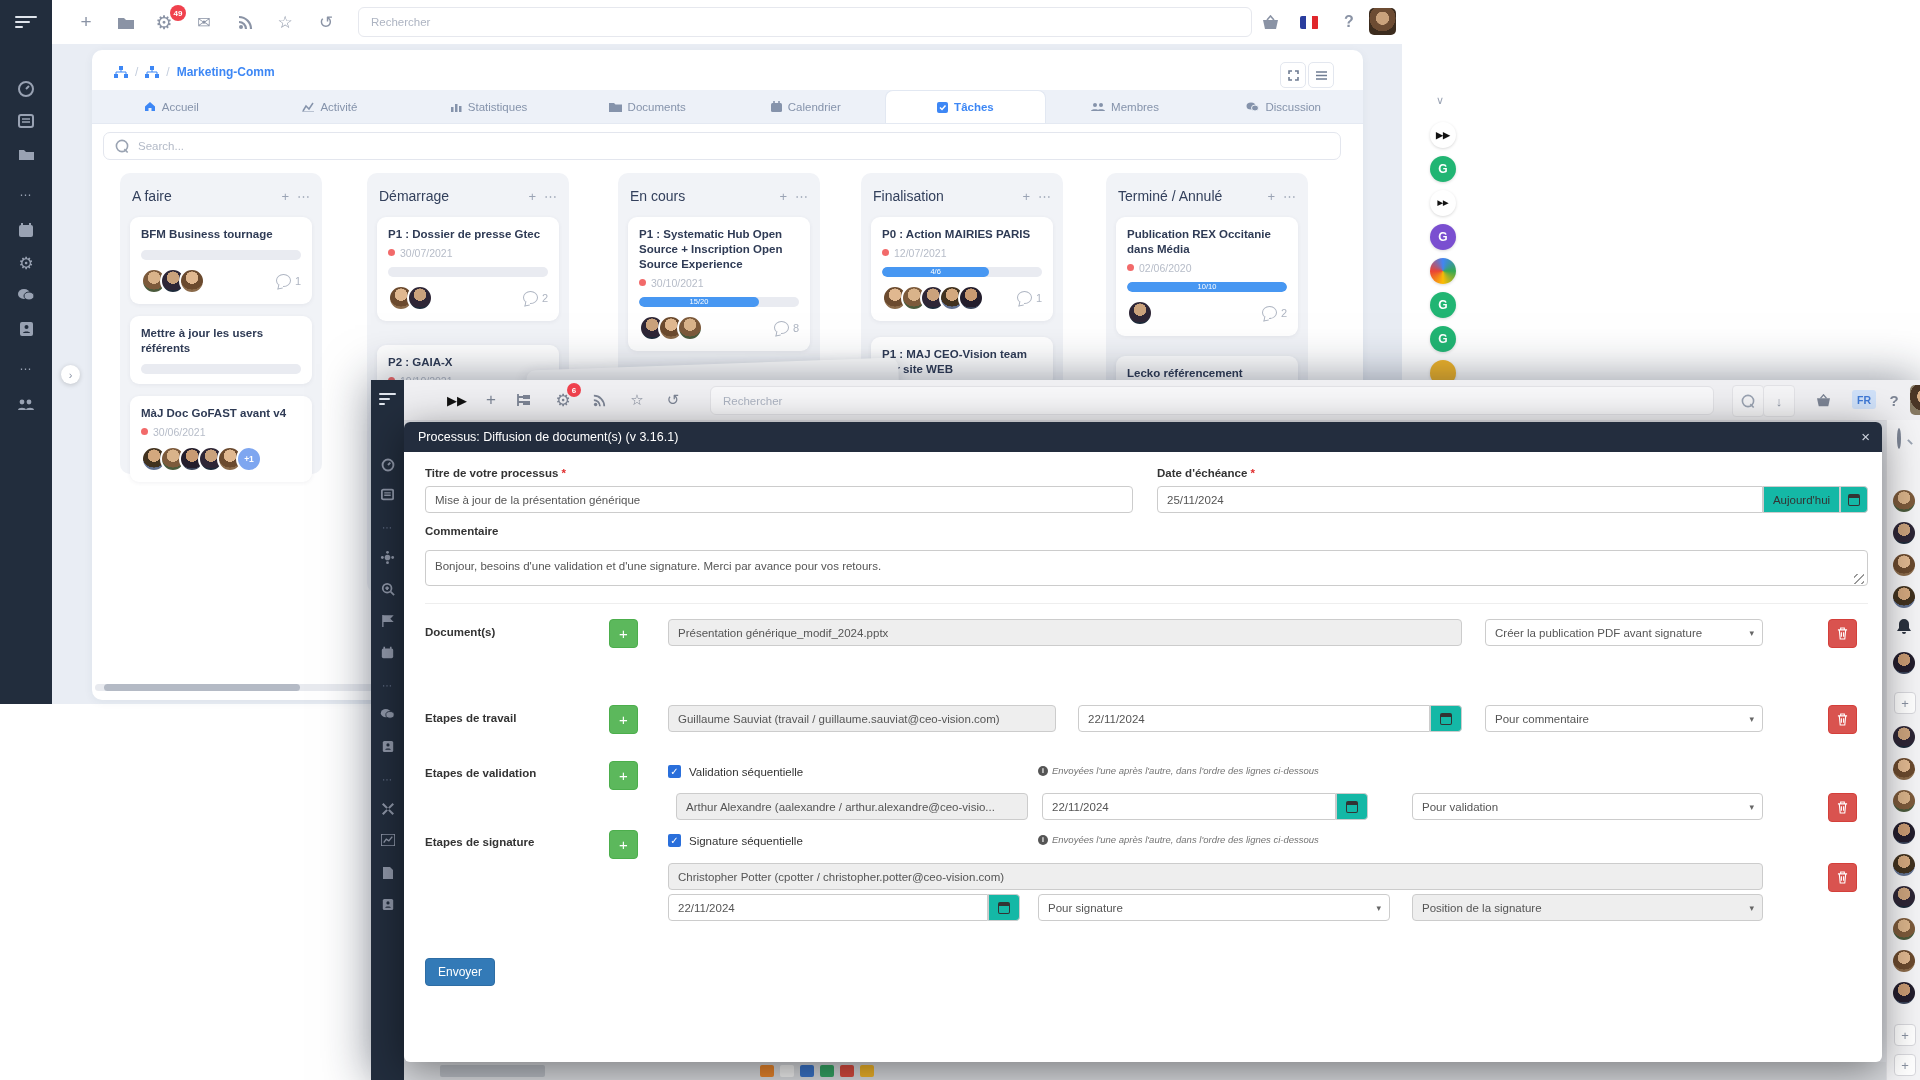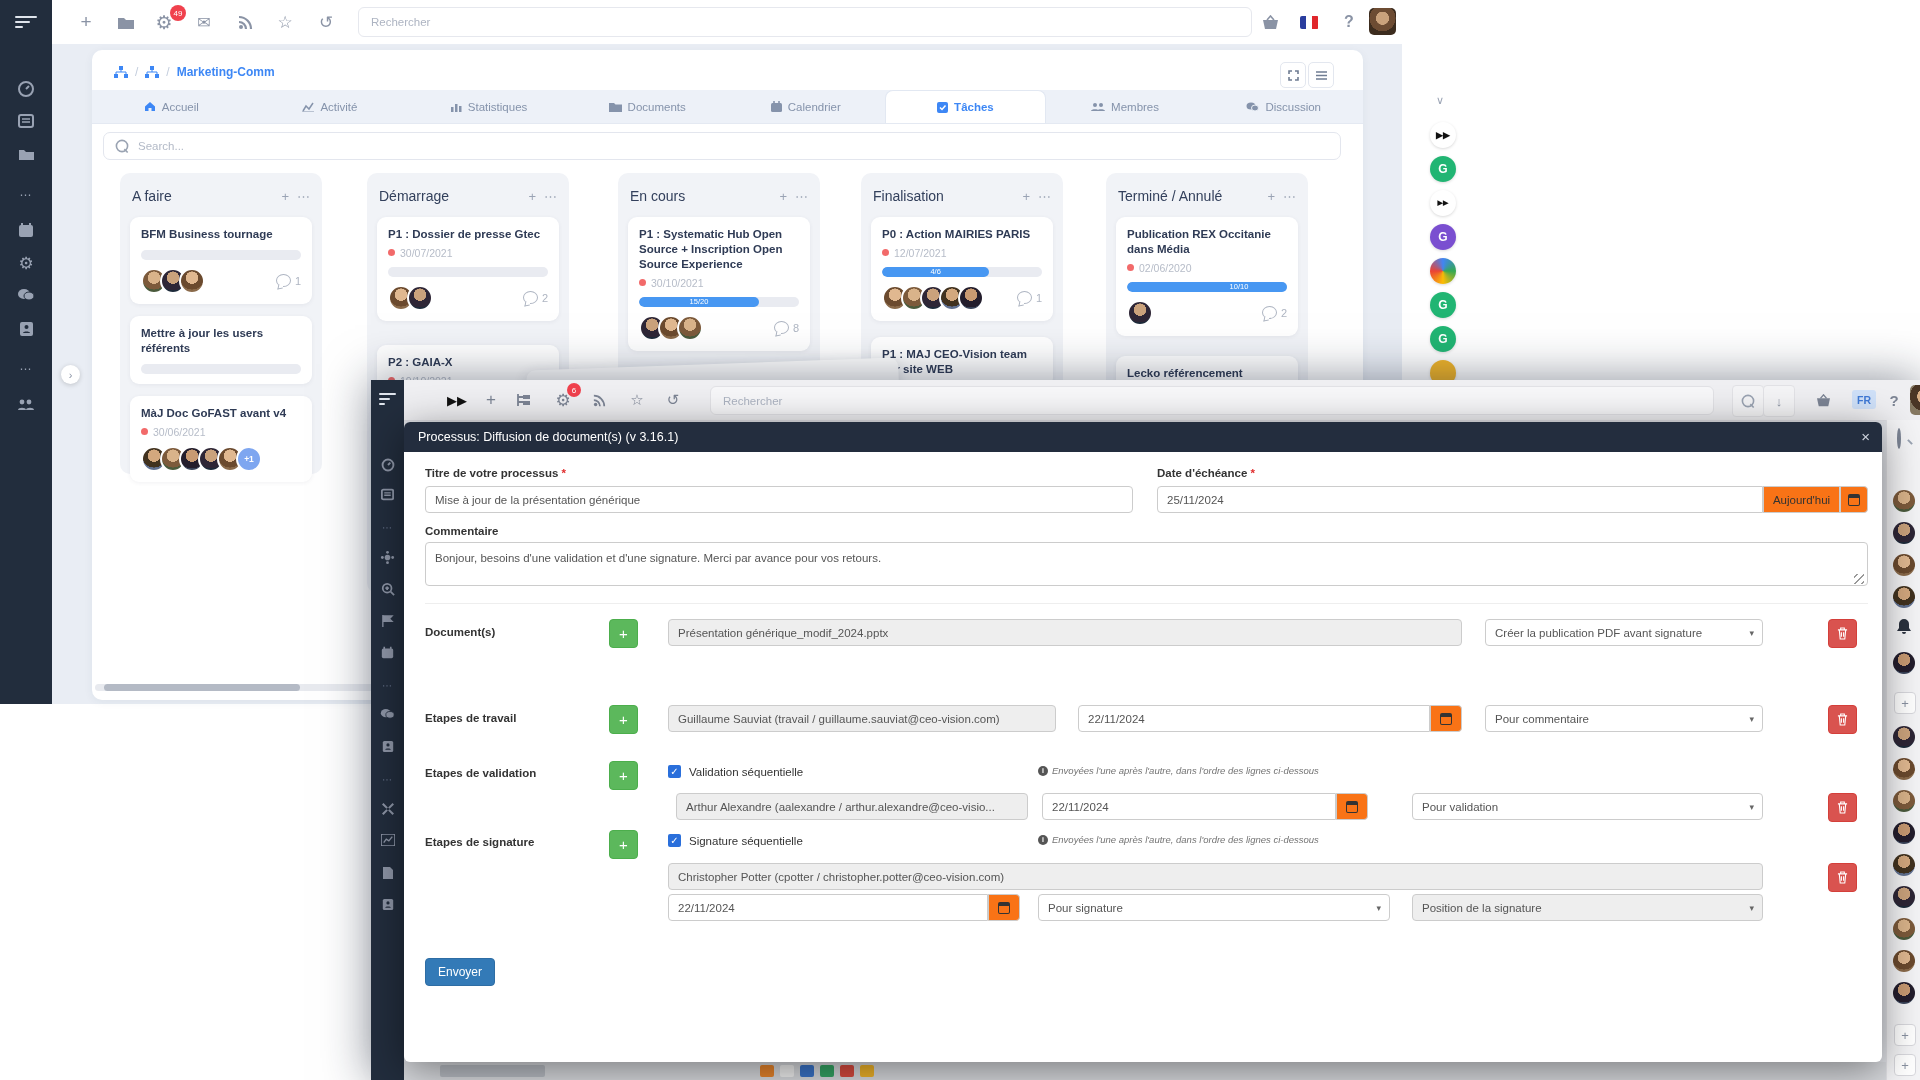--- a/index.html
+++ b/index.html
@@ -8,21 +8,21 @@
   .abs{position:absolute}
   svg{display:block}
 
   
   #bgwin{position:absolute;left:0;top:0;width:1920px;height:704px;background:#fff}
   .bg-side{position:absolute;left:0;top:0;width:52px;height:704px;background:#222d3d}
   .burger span{display:block;height:2px;background:#dfe4ec;border-radius:2px;margin:3px 0}
   .side-icons .sic{position:absolute;left:0;width:52px;text-align:center;color:#99a2b3}
   .bg-top{position:absolute;left:52px;top:0;width:1350px;height:44px;background:#fff;border-bottom:1px solid #eef0f4}
   .tico{position:absolute;top:0;height:44px;display:flex;align-items:center;justify-content:center;color:#8a93a5;font-size:17px}
-  .badge{position:absolute;background:#f0414d;color:#fff;border-radius:50%;font-size:8px;font-weight:normal;
+  .badge{position:absolute;background:#f0414d;color:#fff;border-radius:50%;font-size:8px;font-weight:bold;
          display:flex;align-items:center;justify-content:center}
   .searchbox{position:absolute;border:1px solid #e6e8ee;border-radius:6px;background:#fff;color:#adb4c2;
              font-size:11.5px;display:flex;align-items:center;padding-left:12px}
   .flag{width:19px;height:13px;border-radius:2px;overflow:hidden;display:flex}
   .flag i{flex:1}
   .avatar-sq{border-radius:5px;background:radial-gradient(circle at 50% 38%,#caa27c 0 30%,#6d4c33 31% 60%,#3c2c1e 61%);}
   .ic-search{width:12px;height:12px;border:2px solid #9aa3b2;border-radius:50%;position:relative}
   .ic-search::after{content:"";position:absolute;width:2px;height:6px;background:#9aa3b2;left:10px;top:9px;transform:rotate(-45deg)}
   
   .bg-content{position:absolute;left:52px;top:44px;width:1350px;height:660px;background:#e9edf4}
@@ -97,21 +97,21 @@
   .modal-close{position:absolute;right:12px;top:0;height:30px;color:#cfd4de;font-size:15px;line-height:30px}
   .flabel{position:absolute;color:#333;font-size:11.5px;font-weight:bold}
   .req{color:#e02b2b}
   .finput{position:absolute;height:27px;border:1px solid #ccc;border-radius:4px;background:#fff;color:#555;
           font-size:11.5px;line-height:27px;padding:0 9px;box-sizing:border-box;white-space:nowrap;overflow:hidden}
   .finput.dis{background:#eee}
   .fselect{position:absolute;height:27px;border:1px solid #ccc;border-radius:4px;background:#fff;color:#555;
            font-size:11.5px;line-height:27px;padding:0 22px 0 9px;box-sizing:border-box;white-space:nowrap;overflow:hidden}
   .fselect .caret{position:absolute;right:8px;top:0;color:#666;font-size:9px;line-height:27px}
   .fselect.dis{background:#eee}
-  .addon{position:absolute;height:27px;border:1px solid #ccc;background:#f97316;box-sizing:border-box;
+  .addon{position:absolute;height:27px;border:1px solid #ccc;background:#14b8a6;box-sizing:border-box;
          display:flex;align-items:center;justify-content:center;color:#333;font-size:11.5px}
   .plusbtn{position:absolute;width:27px;height:27px;background:#5cb85c;border:1px solid #4cae4c;border-radius:4px;color:#fff;
            font-size:15px;display:flex;align-items:center;justify-content:center}
   .trashbtn{position:absolute;width:27px;height:27px;background:#d9534f;border:1px solid #d43f3a;border-radius:4px;
             display:flex;align-items:center;justify-content:center}
   .chk{position:absolute;width:13px;height:13px;background:#2a6fdb;border-radius:2px;color:#fff;font-size:10px;
        display:flex;align-items:center;justify-content:center;line-height:13px}
   .chklabel{position:absolute;color:#333;font-size:11.5px}
   .note{position:absolute;color:#737373;font-size:9.5px;font-style:italic;display:flex;align-items:center;gap:4px}
   .note .i{width:10px;height:10px;border-radius:50%;background:#555;color:#fff;font-size:7px;font-style:normal;font-weight:bold;
@@ -485,21 +485,21 @@
               <span>⋯</span>
             </span>
           </div>
         <div class="kcard">
           <div class="ttl">Publication REX Occitanie dans Média</div>
           <div class="kdate">
               <span class="dot"></span>
               <span>02/06/2020</span>
             </div>
           <div class="prog">
-              <div class="fill" style="width: 100%; padding-left: 32px;"><span>10/10</span></div>
+              <div class="fill" style="width: 100%;"><span>10/10</span></div>
             </div>
           <div class="kfoot">
               <span class="avs">
                 <span class="av a2"></span>
               </span>
             <span class="cmt">
                 <span class="bubble"></span>
                 <span>2</span>
               </span>
             </div>
@@ -709,21 +709,21 @@
 
     <div class="flabel" style="left:753px;top:45px">
       <span>Date d'échéance</span> <span class="req">*</span></div>
     <div class="finput" style="left:753px;top:64px;width:606px;border-radius:4px 0 0 4px">25/11/2024</div>
     <div class="addon" style="left:1359px;top:64px;width:77px">Aujourd'hui</div>
     <div class="addon" style="left:1436px;top:64px;width:28px;border-radius:0 4px 4px 0">
         <span class="ic-cal"></span>
       </div>
 
     <div class="flabel" style="left:21px;top:103px">Commentaire</div>
-    <div class="finput" style="left:21px;top:120px;width:1443px;height:44px;line-height:1.4;padding-top:7px;white-space:normal">Bonjour, besoins d'une validation et d'une signature. Merci par avance pour vos retours.</div>
+    <div class="finput" style="left:21px;top:128px;width:1443px;height:36px;line-height:1.4;padding-top:7px;white-space:normal">Bonjour, besoins d'une validation et d'une signature. Merci par avance pour vos retours.</div>
     <div class="resize-grip" style="left:1450px;top:152px"></div>
 
     <div class="hrline" style="left:21px;top:181px;width:1443px"></div>
 
     <div class="flabel" style="left:21px;top:204px">Document(s)</div>
     <div class="plusbtn" style="left:205px;top:197px">+</div>
     <div class="finput dis" style="left:264px;top:197px;width:794px">Présentation générique_modif_2024.pptx</div>
     <div class="fselect" style="left:1081px;top:197px;width:278px">
       <span>Créer la publication PDF avant signature</span><span class="caret">▾</span></div>
     <div class="trashbtn" style="left:1424px;top:197px">

